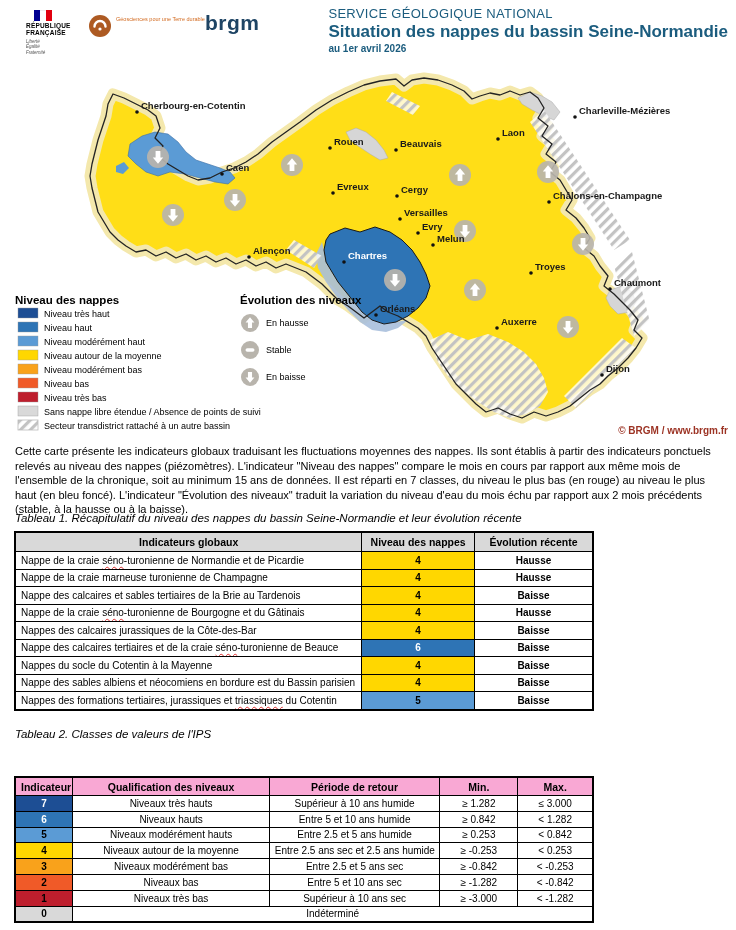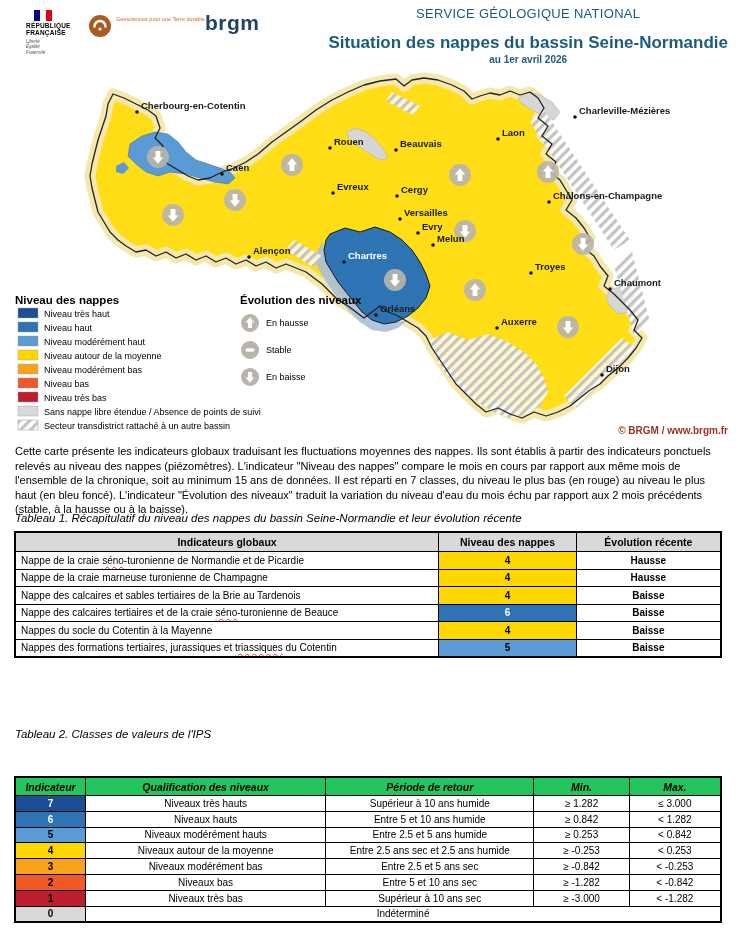--- a/index.html
+++ b/index.html
@@ -12,41 +12,41 @@
   .rf-flag { display:flex; width:18px; height:11px; margin-left:8px; }
   .rf-flag span { flex:1; }
   .rf-flag .b { background:#000091; } .rf-flag .w { background:#ffffff; border-top:1px solid #eee;} .rf-flag .r { background:#E1000F; }
   .rf-name { font-size:6.5px; font-weight:bold; line-height:1.15; white-space:pre-line; letter-spacing:.2px; margin-top:1px;}
   .rf-motto { font-size:4.5px; font-style:italic; color:#555; white-space:pre-line; margin-top:2px; line-height:1.2;}
   .brgm-logo { position:absolute; top:14px; left:88px; display:flex; align-items:flex-start; }
   .brgm-circle { width:24px; height:24px; margin-right:4px; }
   .brgm-text { display:flex; }
   .brgm-tagline { font-size:5.5px; color:#D2691E; margin-top:2px; }
   .brgm-name { font-size:21px; font-weight:bold; color:#1E4464; line-height:.9; letter-spacing:.5px; }
-  .header-right { position:absolute; top:6px; right:8px; text-align:center; color:#1B5C7E; }
+  .header-right { position:absolute; top:6px; right:8px; text-align:left; color:#1B5C7E; }
   .hdr-service { font-size:13px; letter-spacing:.3px; }
-  .hdr-title { font-size:17px; font-weight:bold; margin-top:12px; }
+  .hdr-title { font-size:17px; font-weight:bold; margin-top:1px; }
   .hdr-date { font-size:10px; font-weight:bold; margin-top:1px; }
   
   #map-wrap { position:absolute; top:72px; left:0; width:736px; height:372px; }
   
   #caption { position:absolute; top:444px; left:15px; width:712px; font-size:11px; line-height:1.32; }
   #caption p { margin:0 0 9px 0; }
   
   .tbl-title { position:absolute; left:15px; font-style:italic; font-size:11.5px; }
   #t1-title { top:512px; }
   #t2-title { top:728px; }
-  table { border-collapse:collapse; table-layout:fixed; width:708px; font-size:10px; }
+  table { border-collapse:collapse; table-layout:fixed; width:580px; font-size:10px; }
   #table1 { position:absolute; top:531px; left:14px; }
   #table2 { position:absolute; top:776px; left:14px; }
   th, td { border:1px solid #000; padding:0 5px; overflow:hidden; white-space:nowrap; }
   table { border:2px solid #000; }
   #table1 th { background:#D9D9D9; font-weight:bold; text-align:center; height:18px; font-size:10.5px;}
   #table1 td { height:16.5px; }
-  #table2 th { background:#22c55e; font-weight:bold; text-align:center; height:17px; font-size:10.5px;font-style:italic;}
+  #table2 th { background:#f9a8d4; font-weight:bold; text-align:center; height:17px; font-size:10.5px;}
   #table2 td { height:14.8px; text-align:center; }
   td.label-cell { text-align:left; }
   td.level-cell, td.trend-cell, td.ind-cell { text-align:center; font-weight:bold; }
   .sc { text-decoration:underline; text-decoration-style:wavy; text-decoration-color:#e03030; text-decoration-thickness:1px; text-underline-offset:2px; }
 </style>
 </head>
 <body>
 
 <div class="rf-logo">
   <div class="rf-flag">
@@ -303,26 +303,41 @@
         <td class="label-cell">Nappe de la craie marneuse turonienne de Champagne</td>
         <td class="level-cell" style="background: rgb(255, 215, 0); color: rgb(0, 0, 0);">4</td>
         <td class="trend-cell">Hausse</td>
       </tr>
       <tr>
         <td class="label-cell">Nappe des calcaires et sables tertiaires de la Brie au Tardenois</td>
         <td class="level-cell" style="background: rgb(255, 215, 0); color: rgb(0, 0, 0);">4</td>
         <td class="trend-cell">Baisse</td>
       </tr>
       <tr>
+        <td class="label-cell">Nappe de la craie <span class="sc">séno</span>-turonienne de Bourgogne et du Gâtinais</td>
+        <td class="level-cell" style="background: rgb(255, 215, 0); color: rgb(0, 0, 0);">4</td>
+        <td class="trend-cell">Hausse</td>
+      </tr>
+      <tr>
+        <td class="label-cell">Nappes des calcaires jurassiques de la Côte-des-Bar</td>
+        <td class="level-cell" style="background: rgb(255, 215, 0); color: rgb(0, 0, 0);">4</td>
+        <td class="trend-cell">Baisse</td>
+      </tr>
+      <tr>
         <td class="label-cell">Nappe des calcaires tertiaires et de la craie <span class="sc">séno</span>-turonienne de Beauce</td>
         <td class="level-cell" style="background: rgb(46, 116, 181); color: rgb(255, 255, 255);">6</td>
         <td class="trend-cell">Baisse</td>
       </tr>
       <tr>
         <td class="label-cell">Nappes du socle du Cotentin à la Mayenne</td>
+        <td class="level-cell" style="background: rgb(255, 215, 0); color: rgb(0, 0, 0);">4</td>
+        <td class="trend-cell">Baisse</td>
+      </tr>
+      <tr>
+        <td class="label-cell">Nappe des sables albiens et néocomiens en bordure est du Bassin parisien</td>
         <td class="level-cell" style="background: rgb(255, 215, 0); color: rgb(0, 0, 0);">4</td>
         <td class="trend-cell">Baisse</td>
       </tr>
       <tr>
         <td class="label-cell">Nappes des formations tertiaires, jurassiques et <span class="sc">triassiques</span> du Cotentin</td>
         <td class="level-cell" style="background: rgb(91, 155, 213); color: rgb(0, 0, 0);">5</td>
         <td class="trend-cell">Baisse</td>
       </tr>
     </tbody>
 </table>

